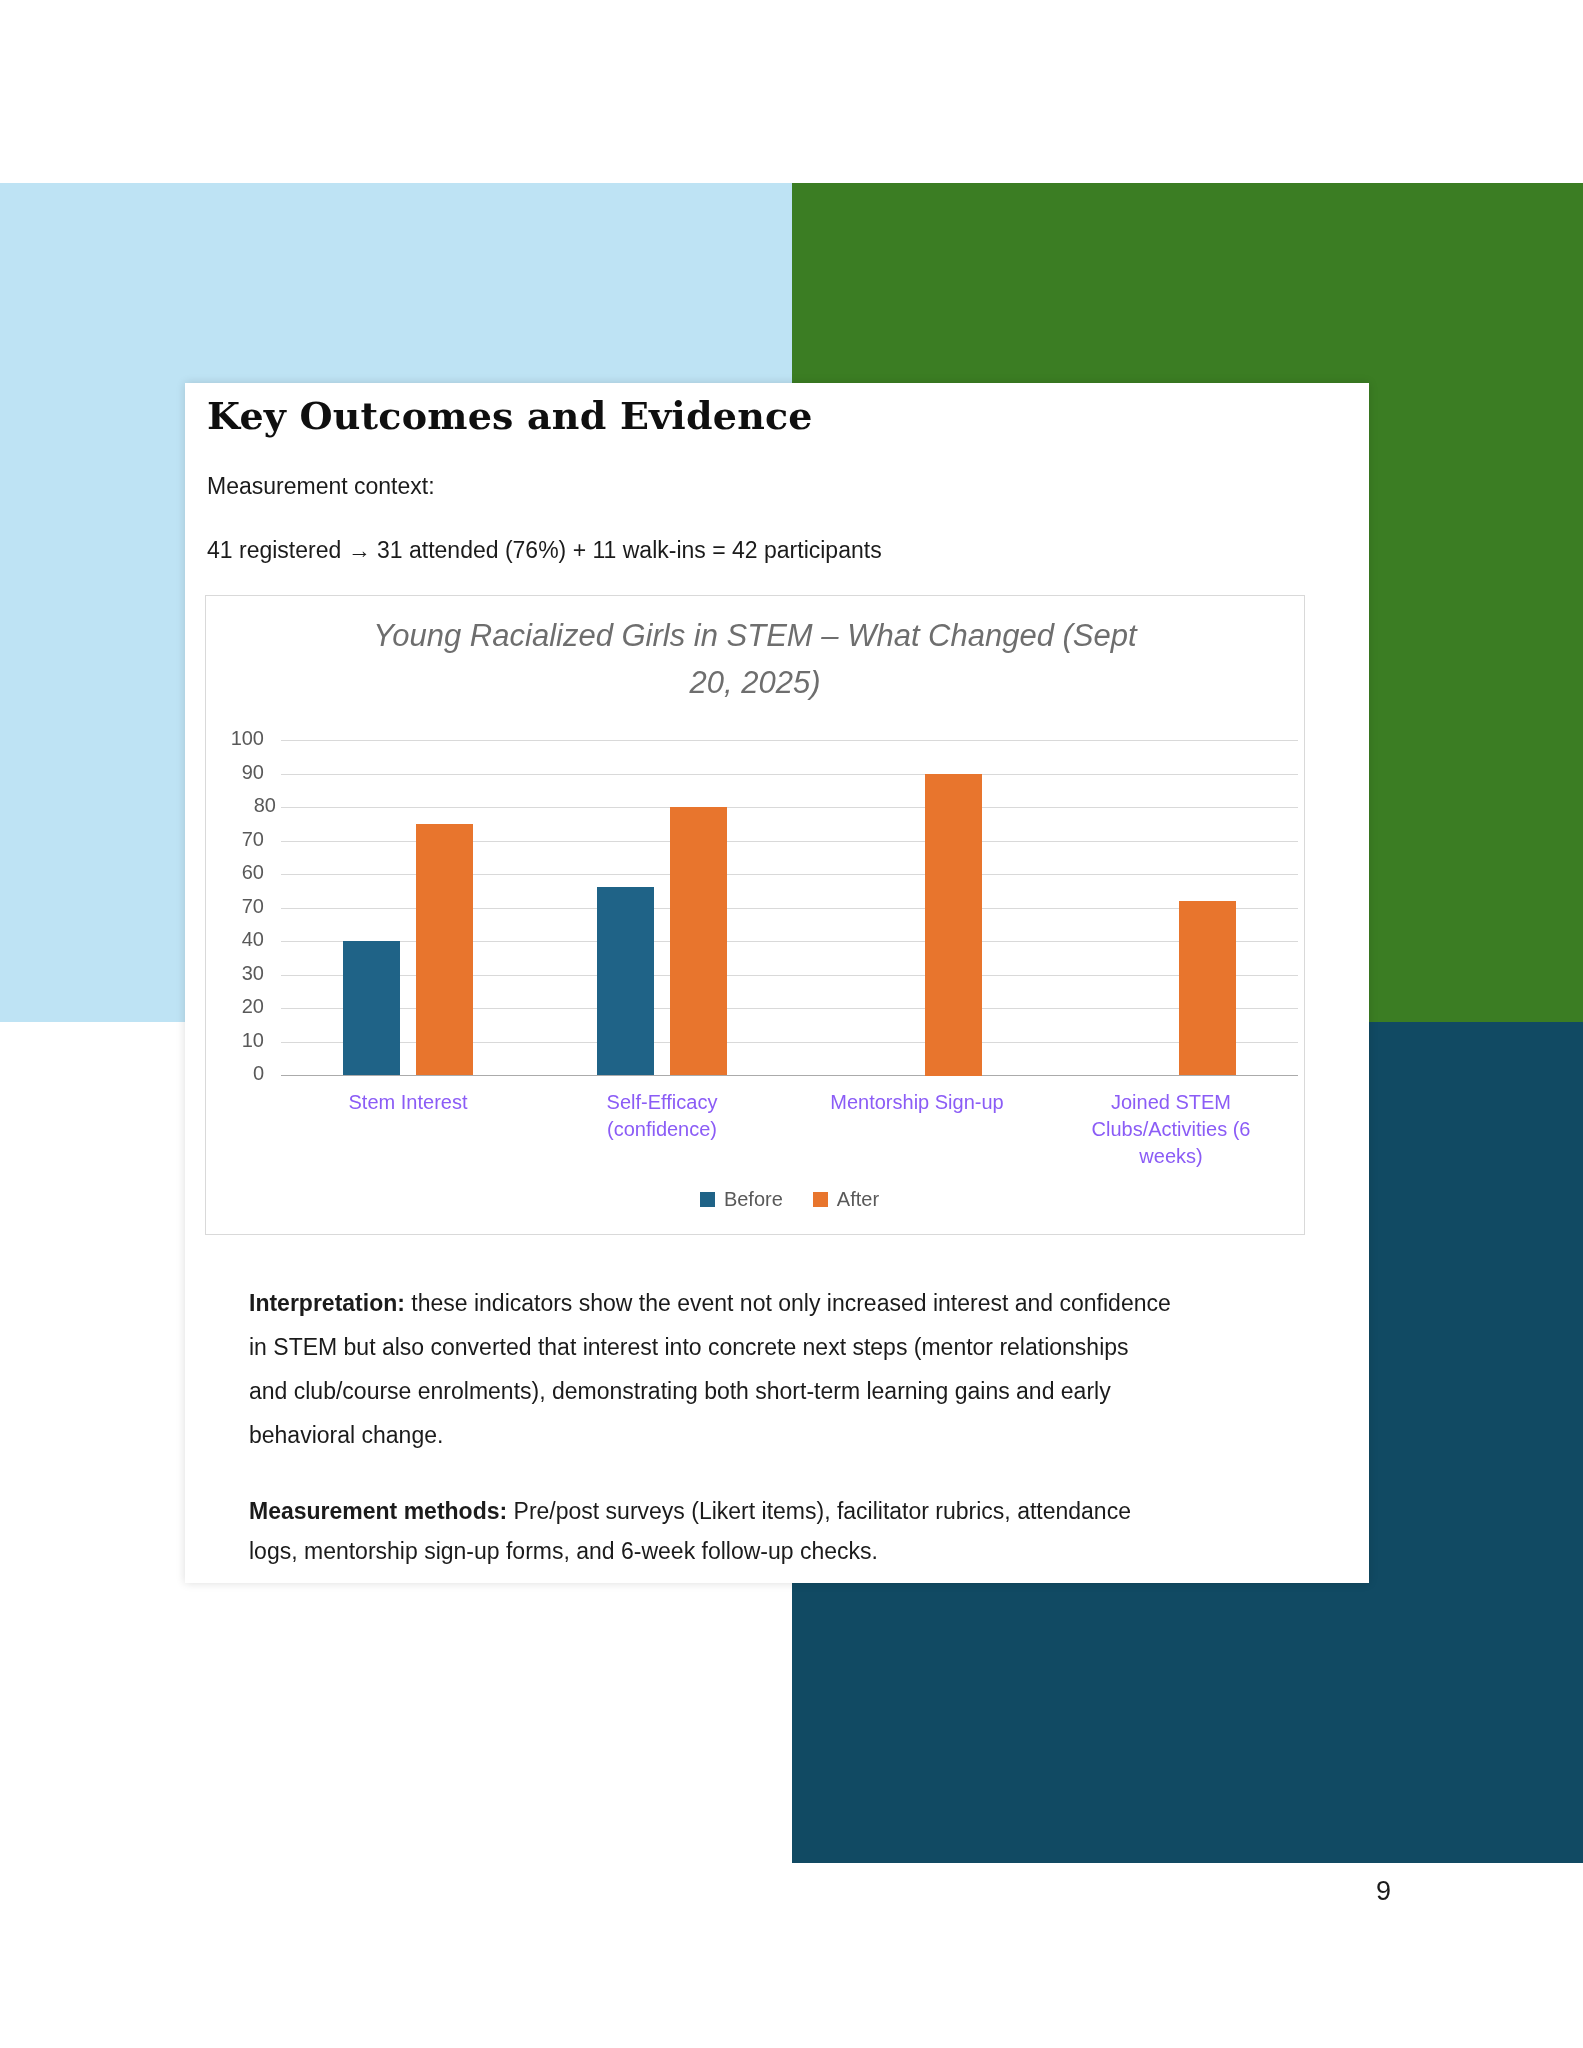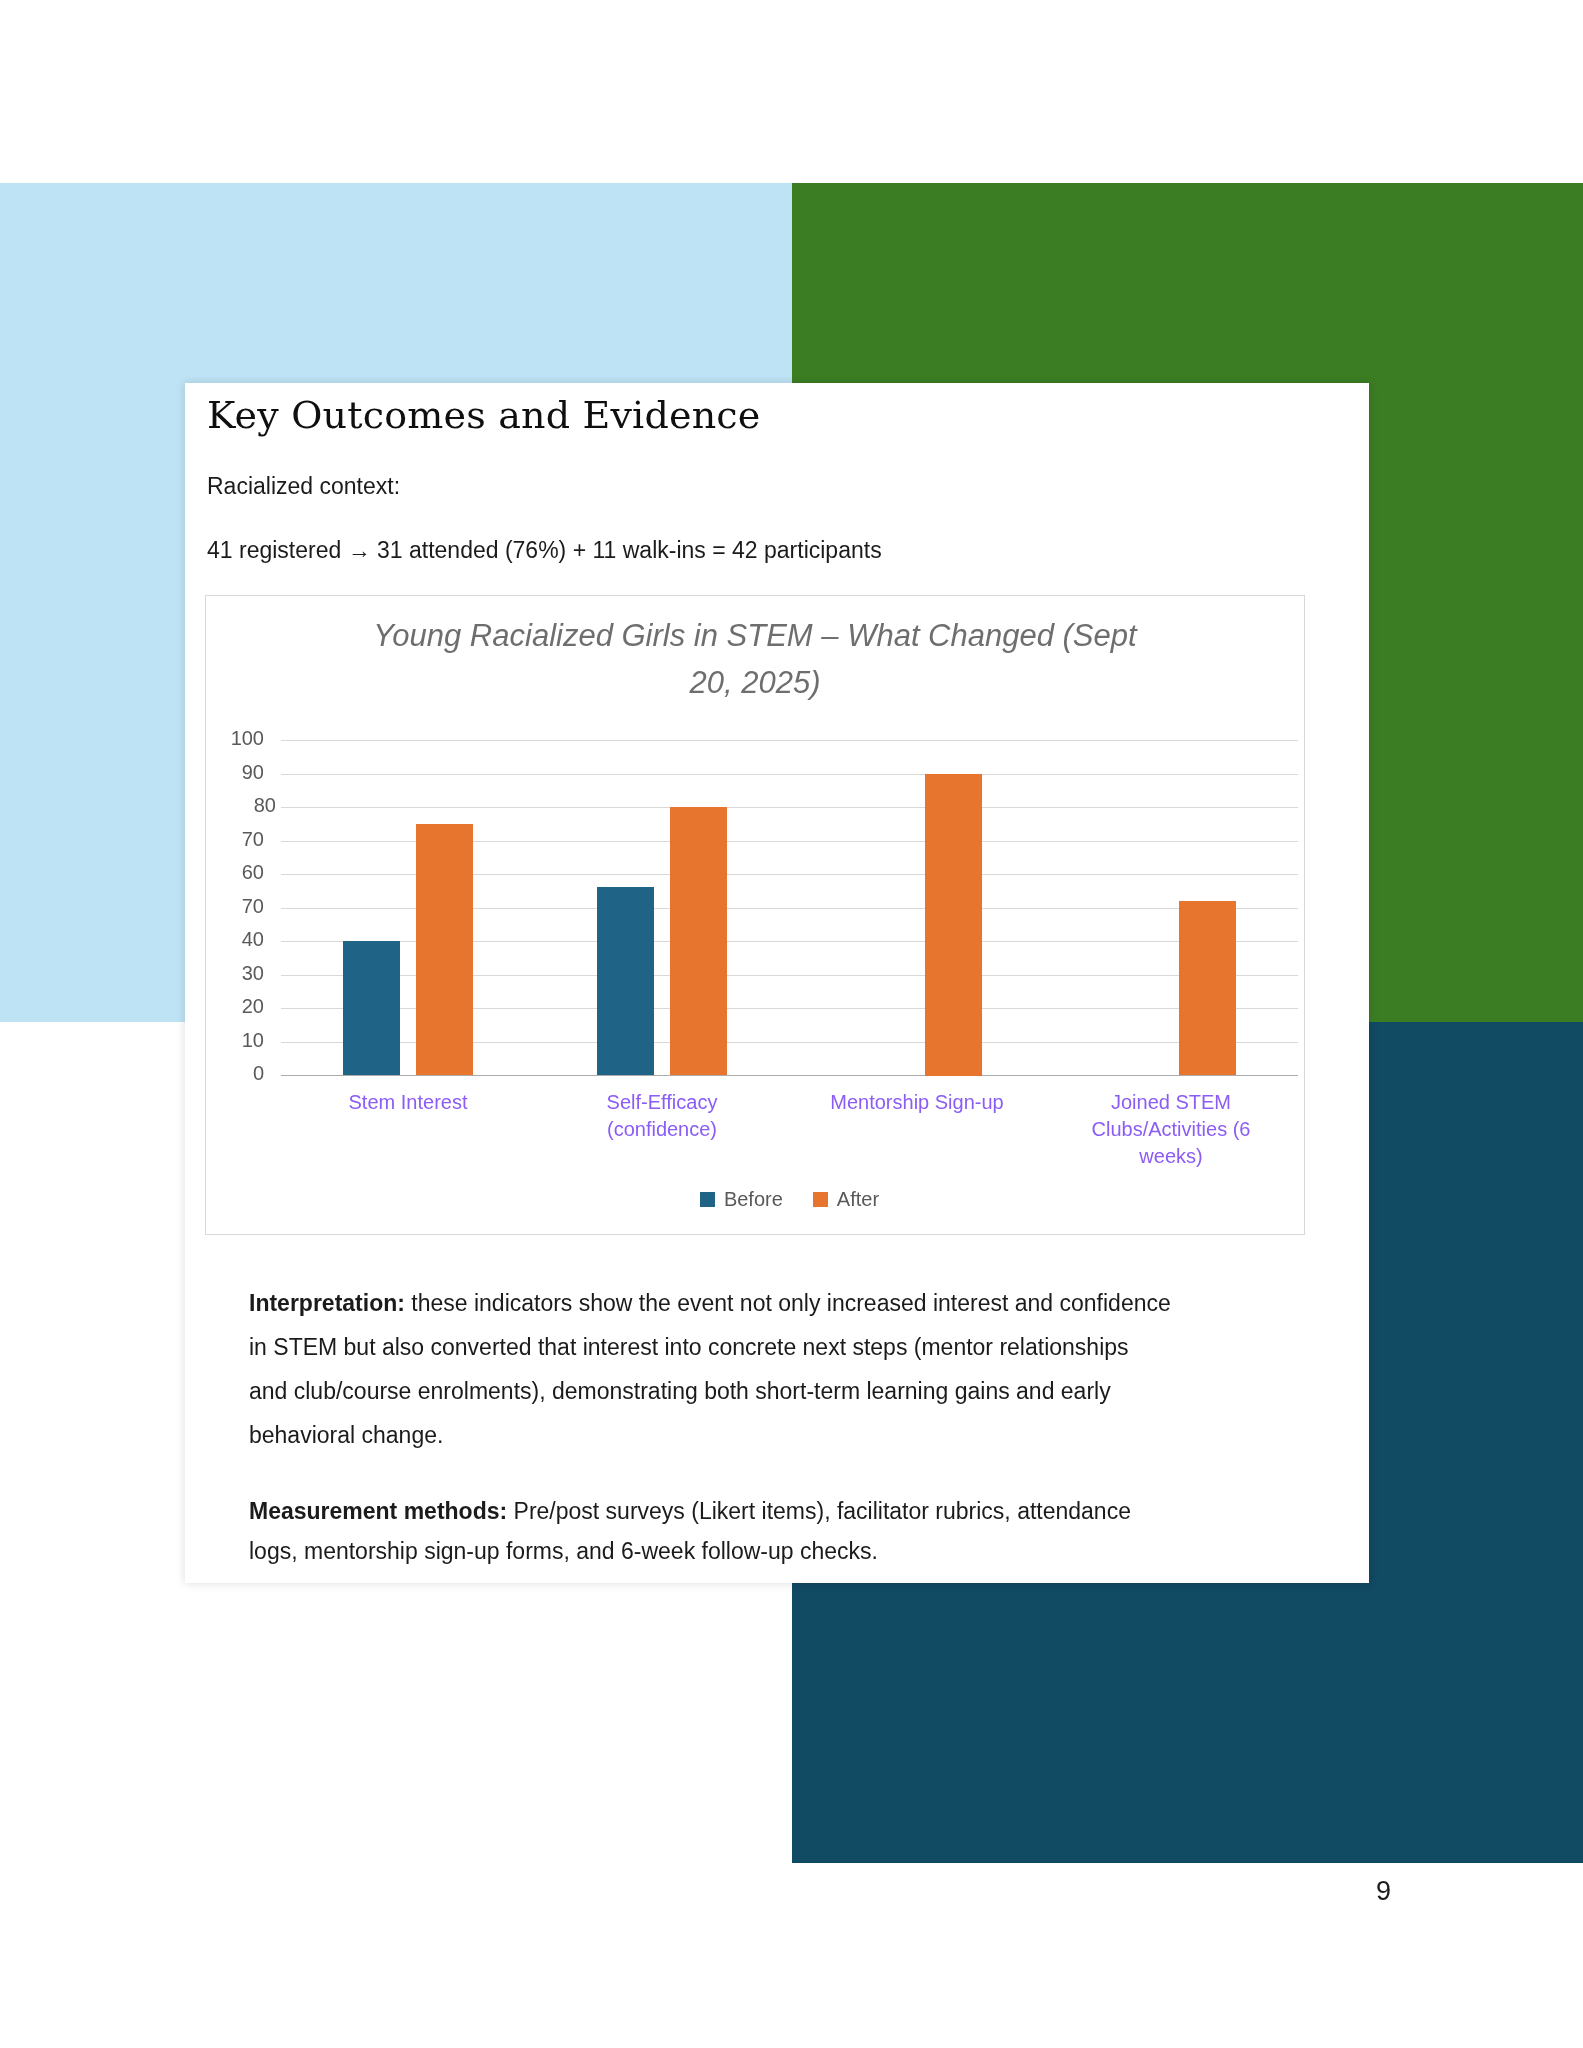--- a/index.html
+++ b/index.html
@@ -5,21 +5,21 @@
   html,body{margin:0;padding:0;background:#ffffff;}
   .page{position:relative;width:1583px;height:2048px;background:#ffffff;overflow:hidden;
         font-family:"Liberation Sans",sans-serif;}
   .block{position:absolute;}
   .block-lightblue{left:0;top:183px;width:792px;height:839px;}
   .block-green{left:792px;top:183px;width:791px;height:839px;}
   .block-darkteal{left:792px;top:1022px;width:791px;height:841px;}
   .card{position:absolute;left:185px;top:383px;width:1184px;height:1200px;background:#ffffff;
         box-shadow:0 0 9px rgba(0,0,0,.14);}
   .card-title{position:absolute;left:22px;top:10px;font-family:"DejaVu Serif","Liberation Serif",serif;
-        font-weight:400;font-size:38px;color:#0f0f0f;letter-spacing:.2px;}
+        font-weight:700;font-size:38px;color:#0f0f0f;letter-spacing:.2px;}
   .body-text{font-size:23px;color:#1b1b1b;white-space:nowrap;}
   .attendance-label{position:absolute;left:22px;top:90px;}
   .attendance-line{position:absolute;left:22px;top:154px;}
   .chart{position:absolute;left:20px;top:212px;width:1100px;height:640px;background:#ffffff;
         border:1px solid #d9d9d9;box-sizing:border-box;}
   .chart-title-line{position:absolute;left:0;width:100%;text-align:center;font-style:italic;
         font-size:31px;color:#6e6e6e;}
   .gridline{position:absolute;height:1px;}
   .y-tick{position:absolute;width:58px;text-align:right;font-size:20px;color:#595959;}
   .bar{position:absolute;}
@@ -39,21 +39,21 @@
 
 <div class="page">
 
   <div class="block block-lightblue" style="background: rgb(190, 227, 244);"></div>
   <div class="block block-green" style="background: rgb(59, 125, 35);"></div>
   <div class="block block-darkteal" style="background: rgb(17, 74, 99);"></div>
 
   <div class="card">
     <div class="card-title">Key Outcomes and Evidence</div>
 
-    <div class="body-text attendance-label">Racialized context:</div>
+    <div class="body-text attendance-label">Measurement context:</div>
     <div class="body-text attendance-line">41 registered → 31 attended (76%) + 11 walk-ins = 42 participants</div>
 
     <div class="chart">
       <div class="chart-title-line" style="top:22px">Young Racialized Girls in STEM – What Changed (Sept</div>
       <div class="chart-title-line" style="top:69px">20, 2025)</div>
       <div id="plot-layer">
           <div class="gridline" style="left: 75px; width: 1017px; top: 479px; background: rgb(171, 171, 171);"></div>
           <div class="y-tick" style="left: 0px; top: 466px;">0</div>
           <div class="gridline" style="left: 75px; width: 1017px; top: 446px; background: rgb(217, 217, 217);"></div>
           <div class="y-tick" style="left: 0px; top: 433px;">10</div>

